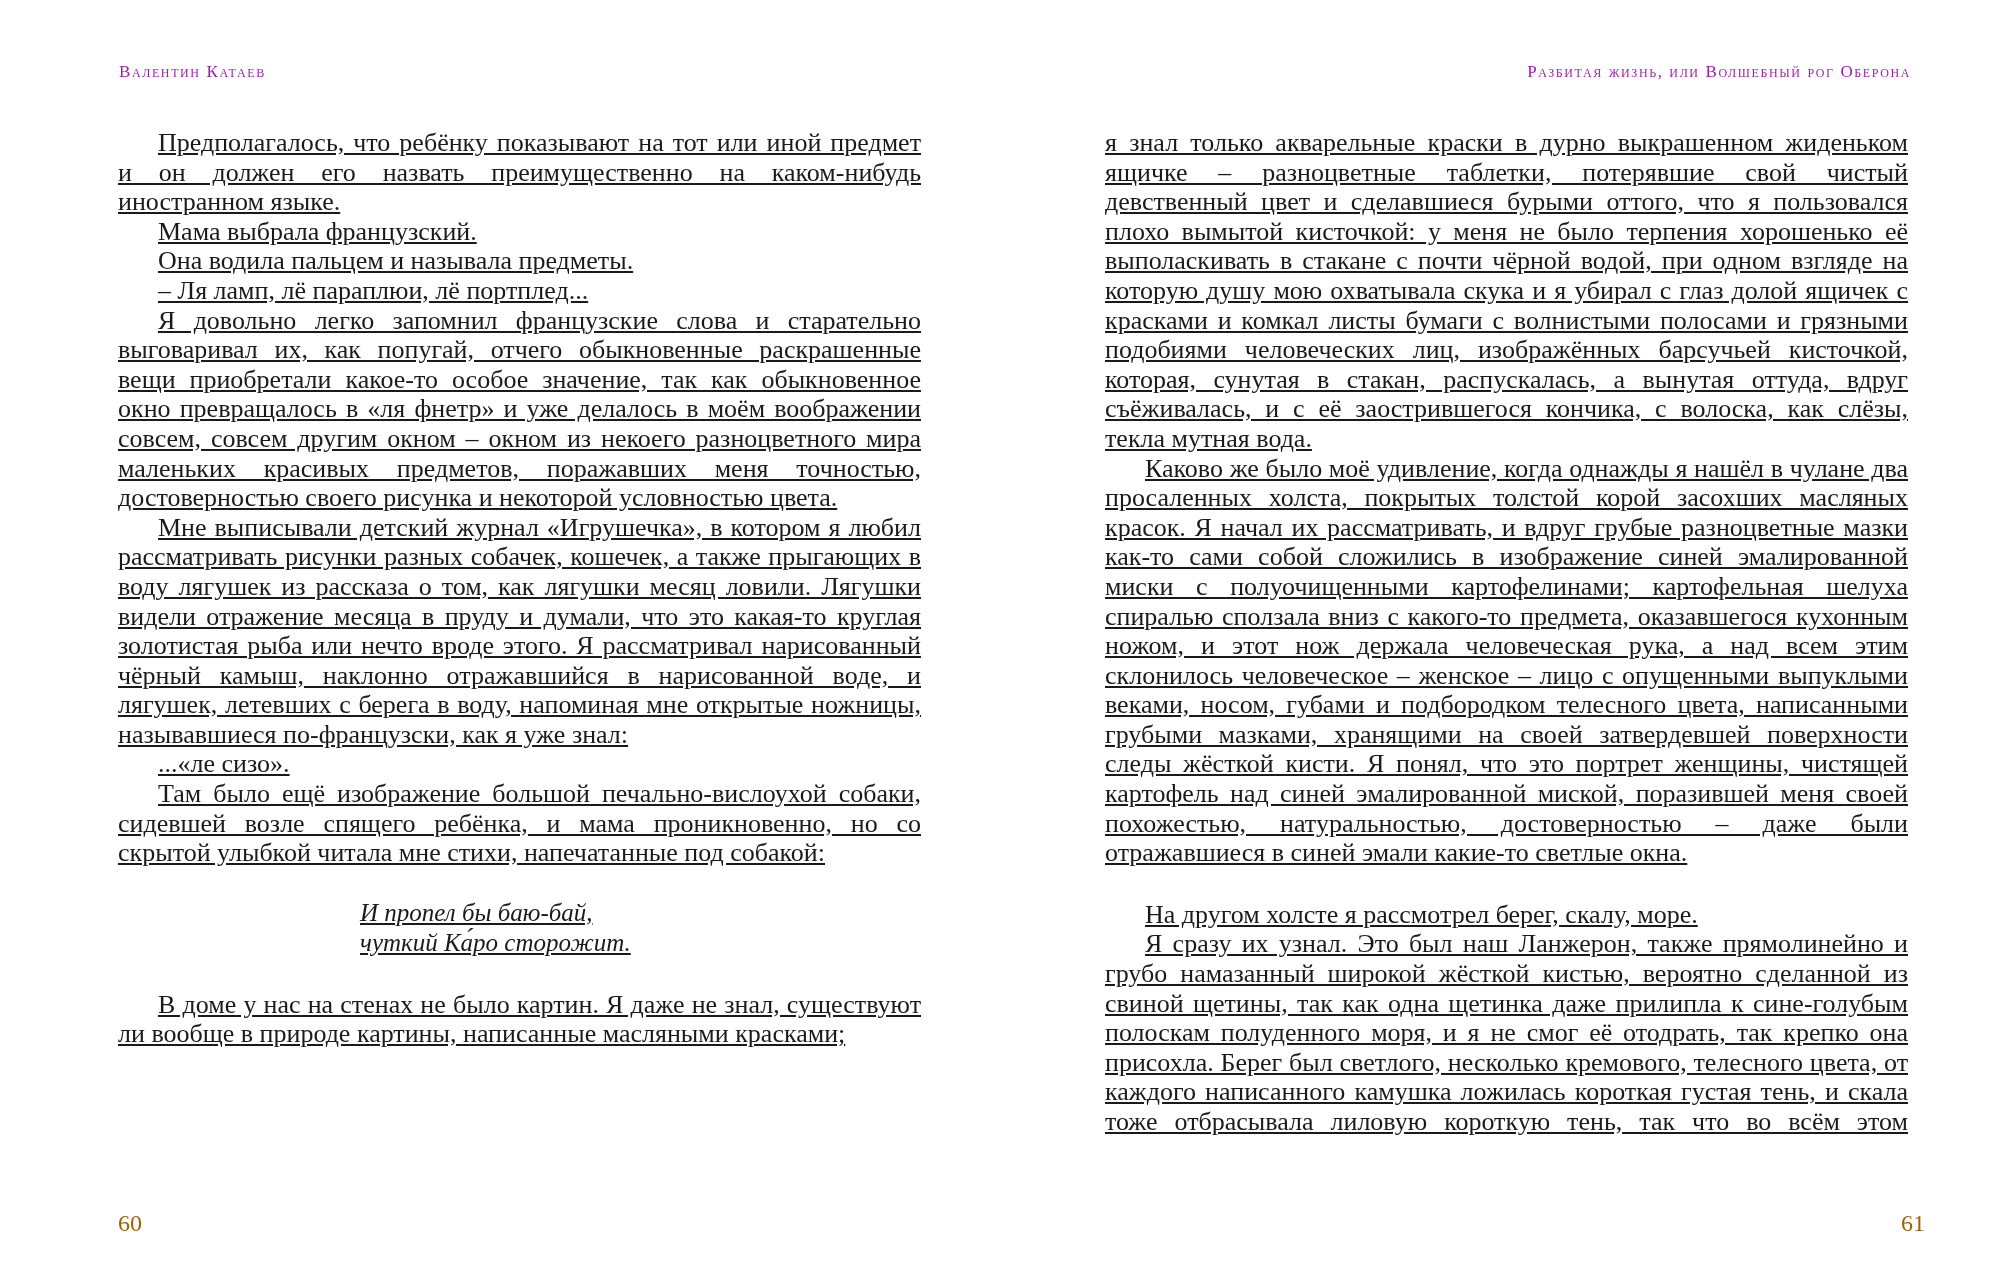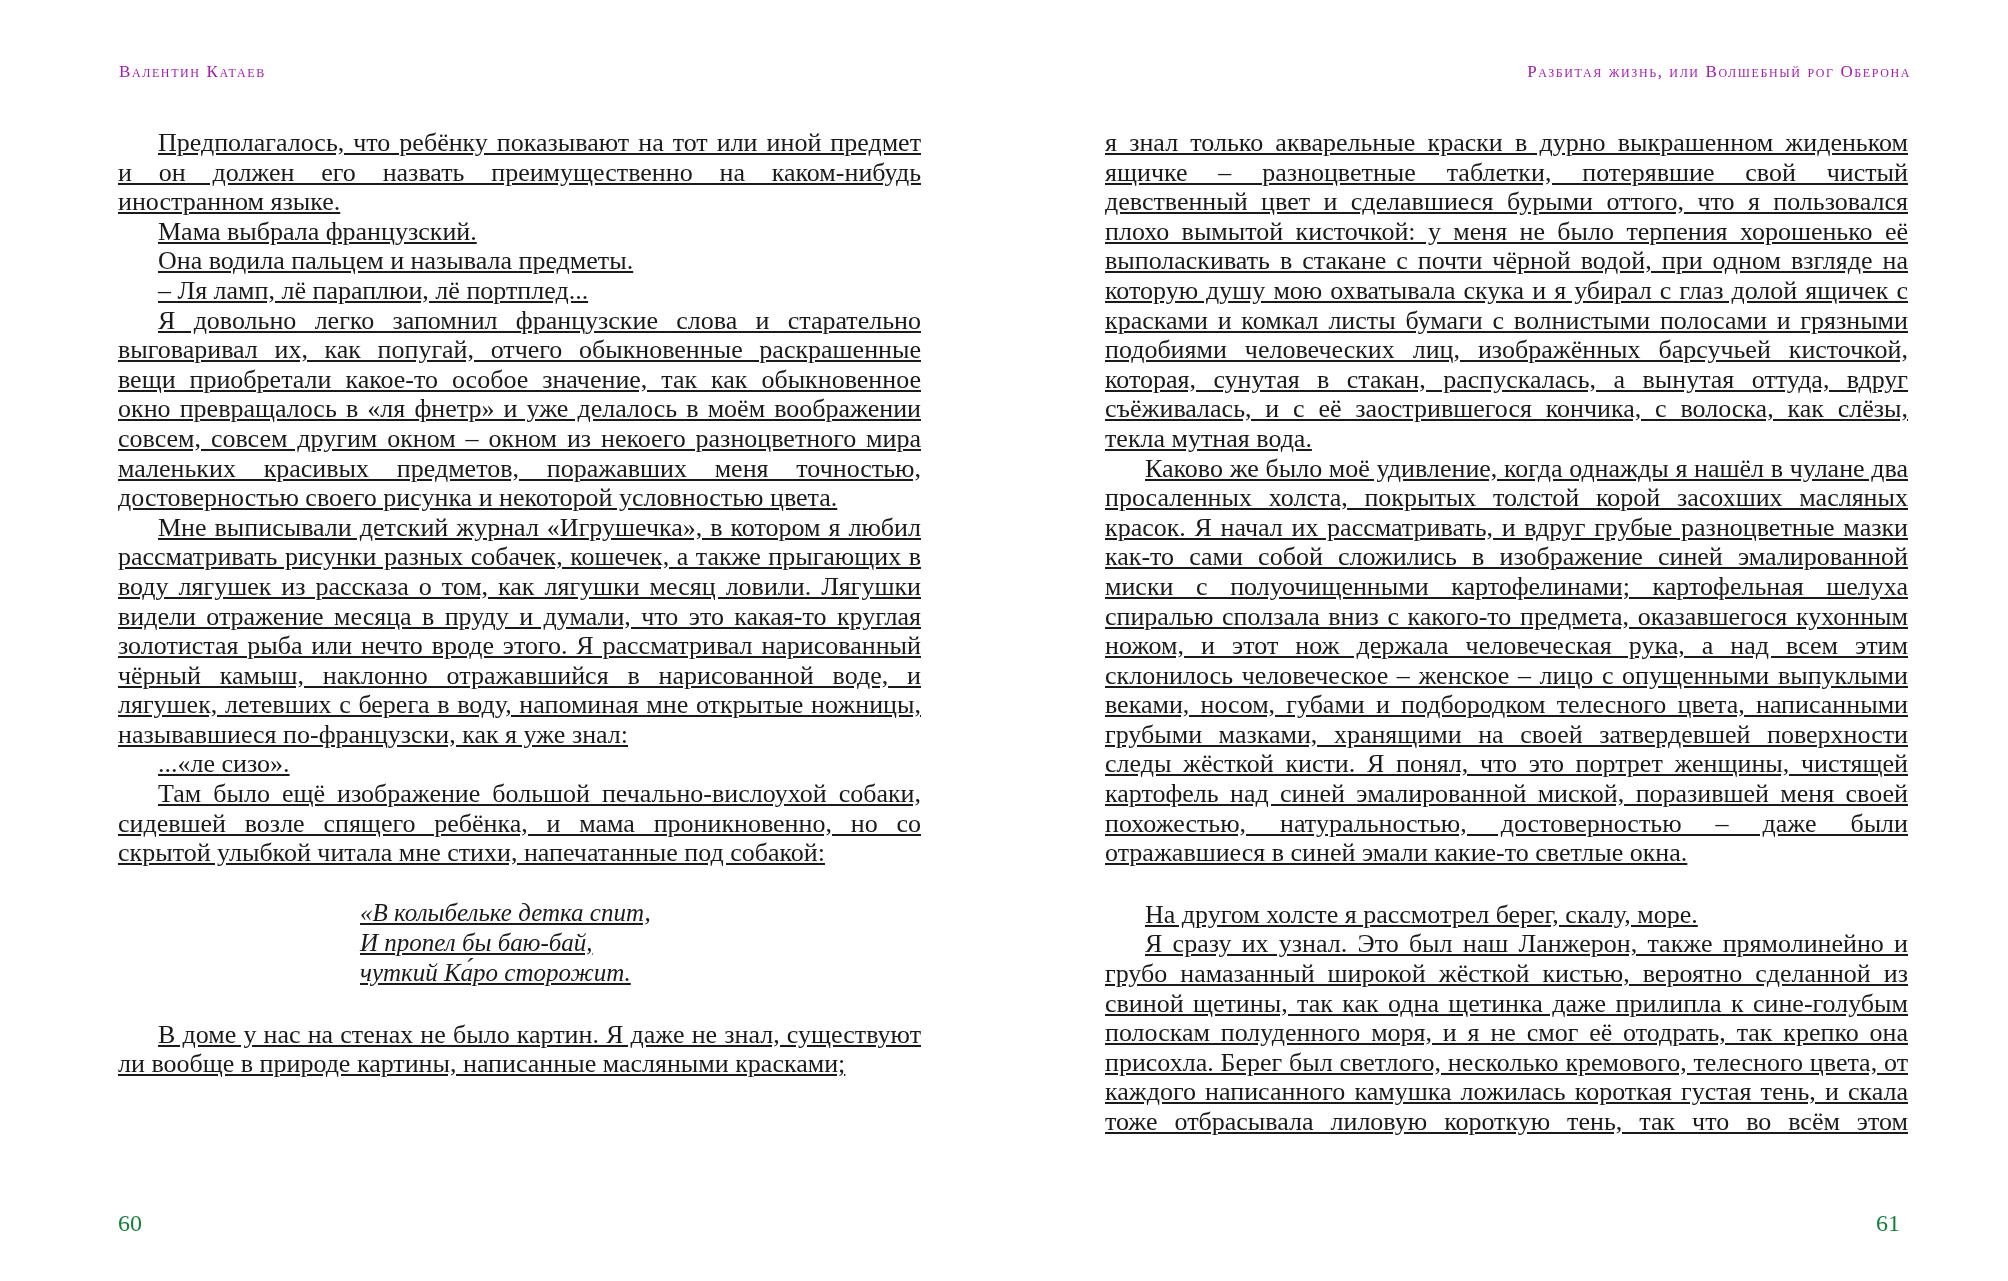--- a/index.html
+++ b/index.html
@@ -67,45 +67,44 @@
       text-align: left;
     }
     .verse-line { display: block; }
 
     .gap { height: 32px; }
 
     .folio {
       position: absolute;
       top: 1210px;
       font-size: 24px;
-      color: #15803d;
+      color: #a16207;
     }
     .page.left .folio  { left: 118px; }
-    .page.right .folio { right: 108px; }
+    .page.right .folio { right: 83px; }
   </style>
 </head>
 <body>
 
 <div class="spread">
 
   <div class="page left">
     <div class="running-head">Валентин Катаев</div>
 
     <div class="text-block">
       <p class="para">Предполагалось, что ребёнку показывают на тот или иной предмет и он должен его назвать преимущественно на каком-нибудь иностранном языке.</p>
       <p class="para last-left">Мама выбрала французский.</p>
       <p class="para last-left">Она водила пальцем и называла предметы.</p>
       <p class="para last-left">– Ля ламп, лё параплюи, лё портплед...</p>
       <p class="para">Я довольно легко запомнил французские слова и старательно выговаривал их, как попугай, отчего обыкновенные раскрашенные вещи приобретали какое-то особое значение, так как обыкновенное окно превращалось в «ля фнетр» и уже делалось в моём воображении совсем, совсем другим окном – окном из некоего разноцветного мира маленьких красивых предметов, поражавших меня точностью, достоверностью своего рисунка и некоторой условностью цвета.</p>
       <p class="para">Мне выписывали детский журнал «Игрушечка», в котором я любил рассматривать рисунки разных собачек, кошечек, а также прыгающих в воду лягушек из рассказа о том, как лягушки месяц ловили. Лягушки видели отражение месяца в пруду и думали, что это какая-то круглая золотистая рыба или нечто вроде этого. Я рассматривал нарисованный чёрный камыш, наклонно отражавшийся в нарисованной воде, и лягушек, летевших с берега в воду, напоминая мне открытые ножницы, называвшиеся по-французски, как я уже знал:</p>
       <p class="para last-left">...«ле сизо».</p>
       <p class="para">Там было ещё изображение большой печально-вислоухой собаки, сидевшей возле спящего ребёнка, и мама проникновенно, но со скрытой улыбкой читала мне стихи, напечатанные под собакой:</p>
 
       <div class="verse">
-        <span class="verse-line">«В колыбельке детка спит,</span>
         <span class="verse-line">И пропел бы баю-бай,</span>
         <span class="verse-line">чуткий Ка́ро сторожит.</span>
       </div>
 
       <p class="para">В доме у нас на стенах не было картин. Я даже не знал, существуют ли вообще в природе картины, написанные масляными красками;</p>
     </div>
 
     <div class="folio">60</div>
   </div>
 

